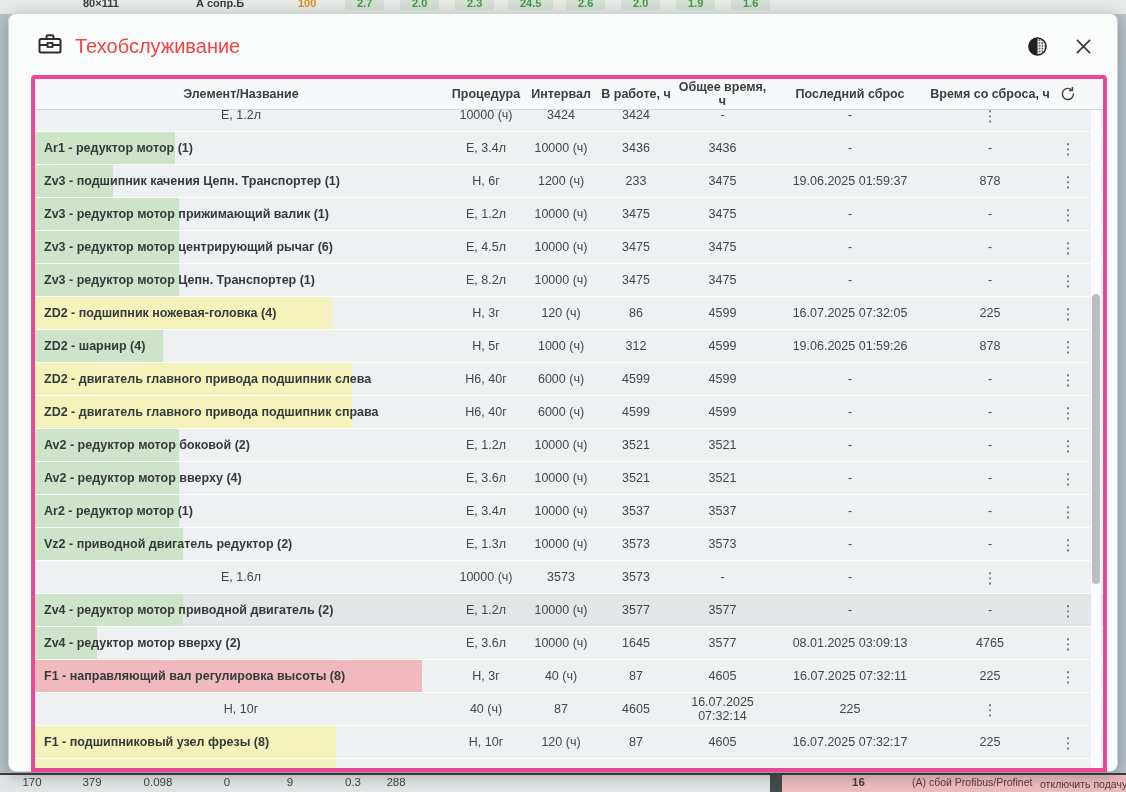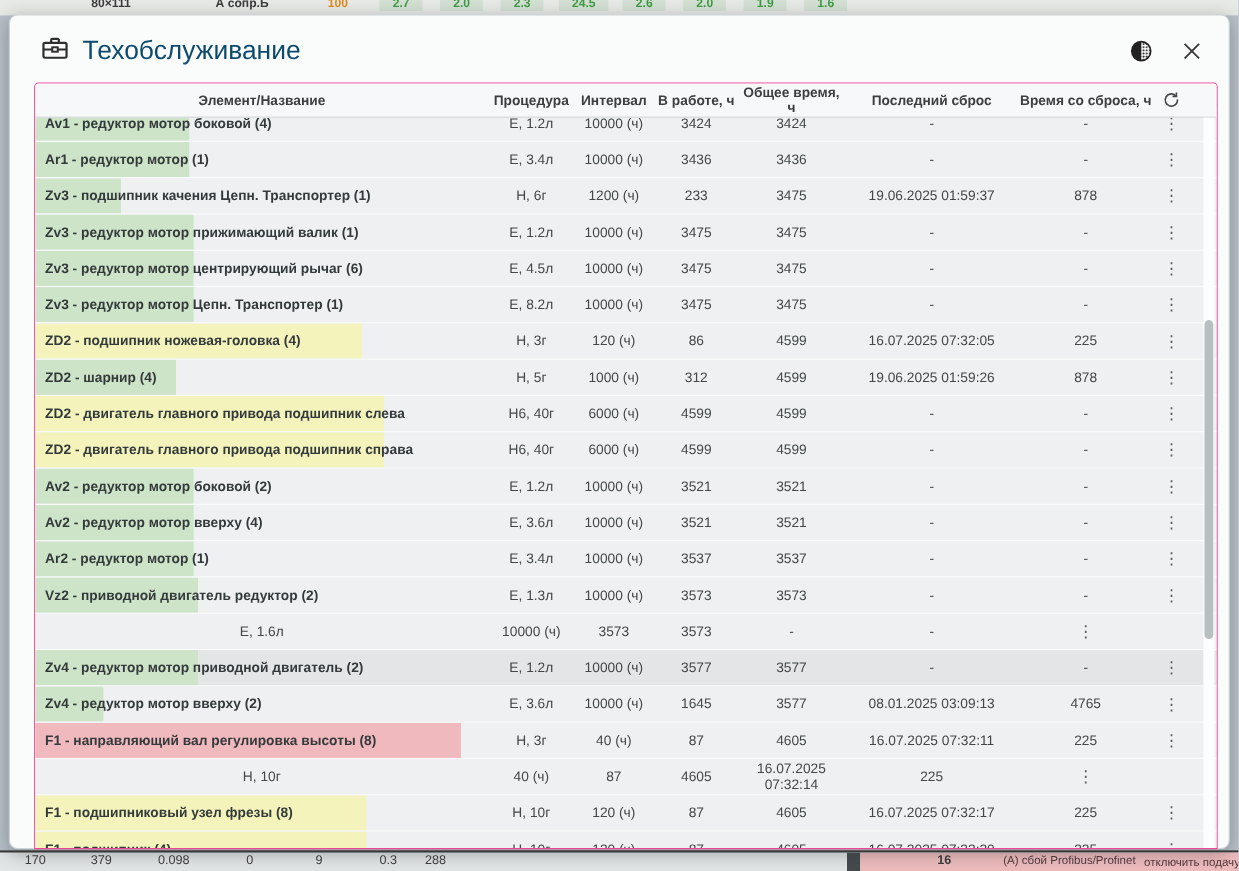--- a/index.html
+++ b/index.html
@@ -18,27 +18,27 @@
   .bg-divider{position:absolute;left:770px;top:0;width:12px;height:17px;background:#454a4c;}
   .alarm{position:absolute;left:782px;top:0;width:344px;height:29px;background:#efbcbe;overflow:hidden;}
   .alarm .a-val{position:absolute;left:70px;top:1px;font-size:11.5px;font-weight:bold;color:#3d3d3d;}
   .alarm .a-msg{position:absolute;left:130px;top:1px;font-size:10.5px;color:#553a3c;white-space:nowrap;}
   .alarm .a-msg2{position:absolute;left:258px;top:3px;font-size:10.5px;color:#553a3c;white-space:nowrap;}
 
   
   .modal{position:absolute;left:8px;top:13px;width:1110px;height:759px;background:#fafbfb;
     border:1px solid #cdd2d4;border-radius:8px;box-shadow:0 4px 16px rgba(40,45,50,.35);box-sizing:border-box;}
   .modal-header{position:absolute;left:28px;top:18px;display:flex;align-items:center;gap:12px;}
-  .dialog-title{font-size:24px;font-weight:500;color:#0c4a6e;}
+  .dialog-title{font-size:20px;font-weight:500;color:#ef4444;}
   .hdr-actions{position:absolute;top:22px;right:22px;display:flex;align-items:center;gap:22px;}
   .icon-btn{width:24px;height:24px;display:flex;align-items:center;justify-content:center;cursor:pointer;background:none;border:none;padding:0;}
 
   
   .table{position:absolute;left:22px;top:61px;width:1076px;height:697px;background:#fff;
-    border:1px solid #ec4899;border-radius:4px 4px 0 0;overflow:hidden;box-sizing:border-box;}
+    border:4px solid #ec4899;border-radius:4px 4px 0 0;overflow:hidden;box-sizing:border-box;}
   .thead{position:relative;z-index:2;height:30px;display:grid;
     grid-template-columns:412px 78px 72px 78px 95px 160px 120px 36px;
     align-items:center;background:#f7f8f9;border-bottom:1px solid #d2d6d7;
     font-size:12.5px;font-weight:bold;color:#3b3f40;}
   .thead .th{text-align:center;}
   .tbody{position:relative;top:-11px;z-index:1;}
   .tr{height:32px;display:grid;grid-template-columns:412px 78px 72px 78px 95px 160px 120px 36px;
     align-items:center;background:#eef0f1;border-bottom:1px solid #fbfcfc;
     font-size:12.5px;color:#424748;}
   .tr.hover{background:#e3e5e6;}
@@ -142,24 +142,20 @@
           <svg width="16" height="16" viewBox="0 0 20 20">
             <path d="M15.3 6.8 A7 7 0 1 0 16.8 10.4" fill="none" stroke="#444" stroke-width="1.8"></path>
             <polyline points="15.6,2.6 15.6,7.0 11.2,7.0" fill="none" stroke="#444" stroke-width="1.8"></polyline>
           </svg>
         </span>
       </div>
     </div>
 
     <div class="tbody">
   <div class="tr">
-    <div class="td td-name">
-      <div class="bar green" style="width: 34%;"></div>
-      <span class="nm">Av1 - редуктор мотор боковой (4)</span>
-    </div>
     <div class="td">Е, 1.2л</div>
     <div class="td">10000 (ч)</div>
     <div class="td">3424</div>
     <div class="td">3424</div>
     <div class="td">-</div>
     <div class="td">-</div>
     <div class="kebab">⋮</div>
   </div>
 
   <div class="tr">

